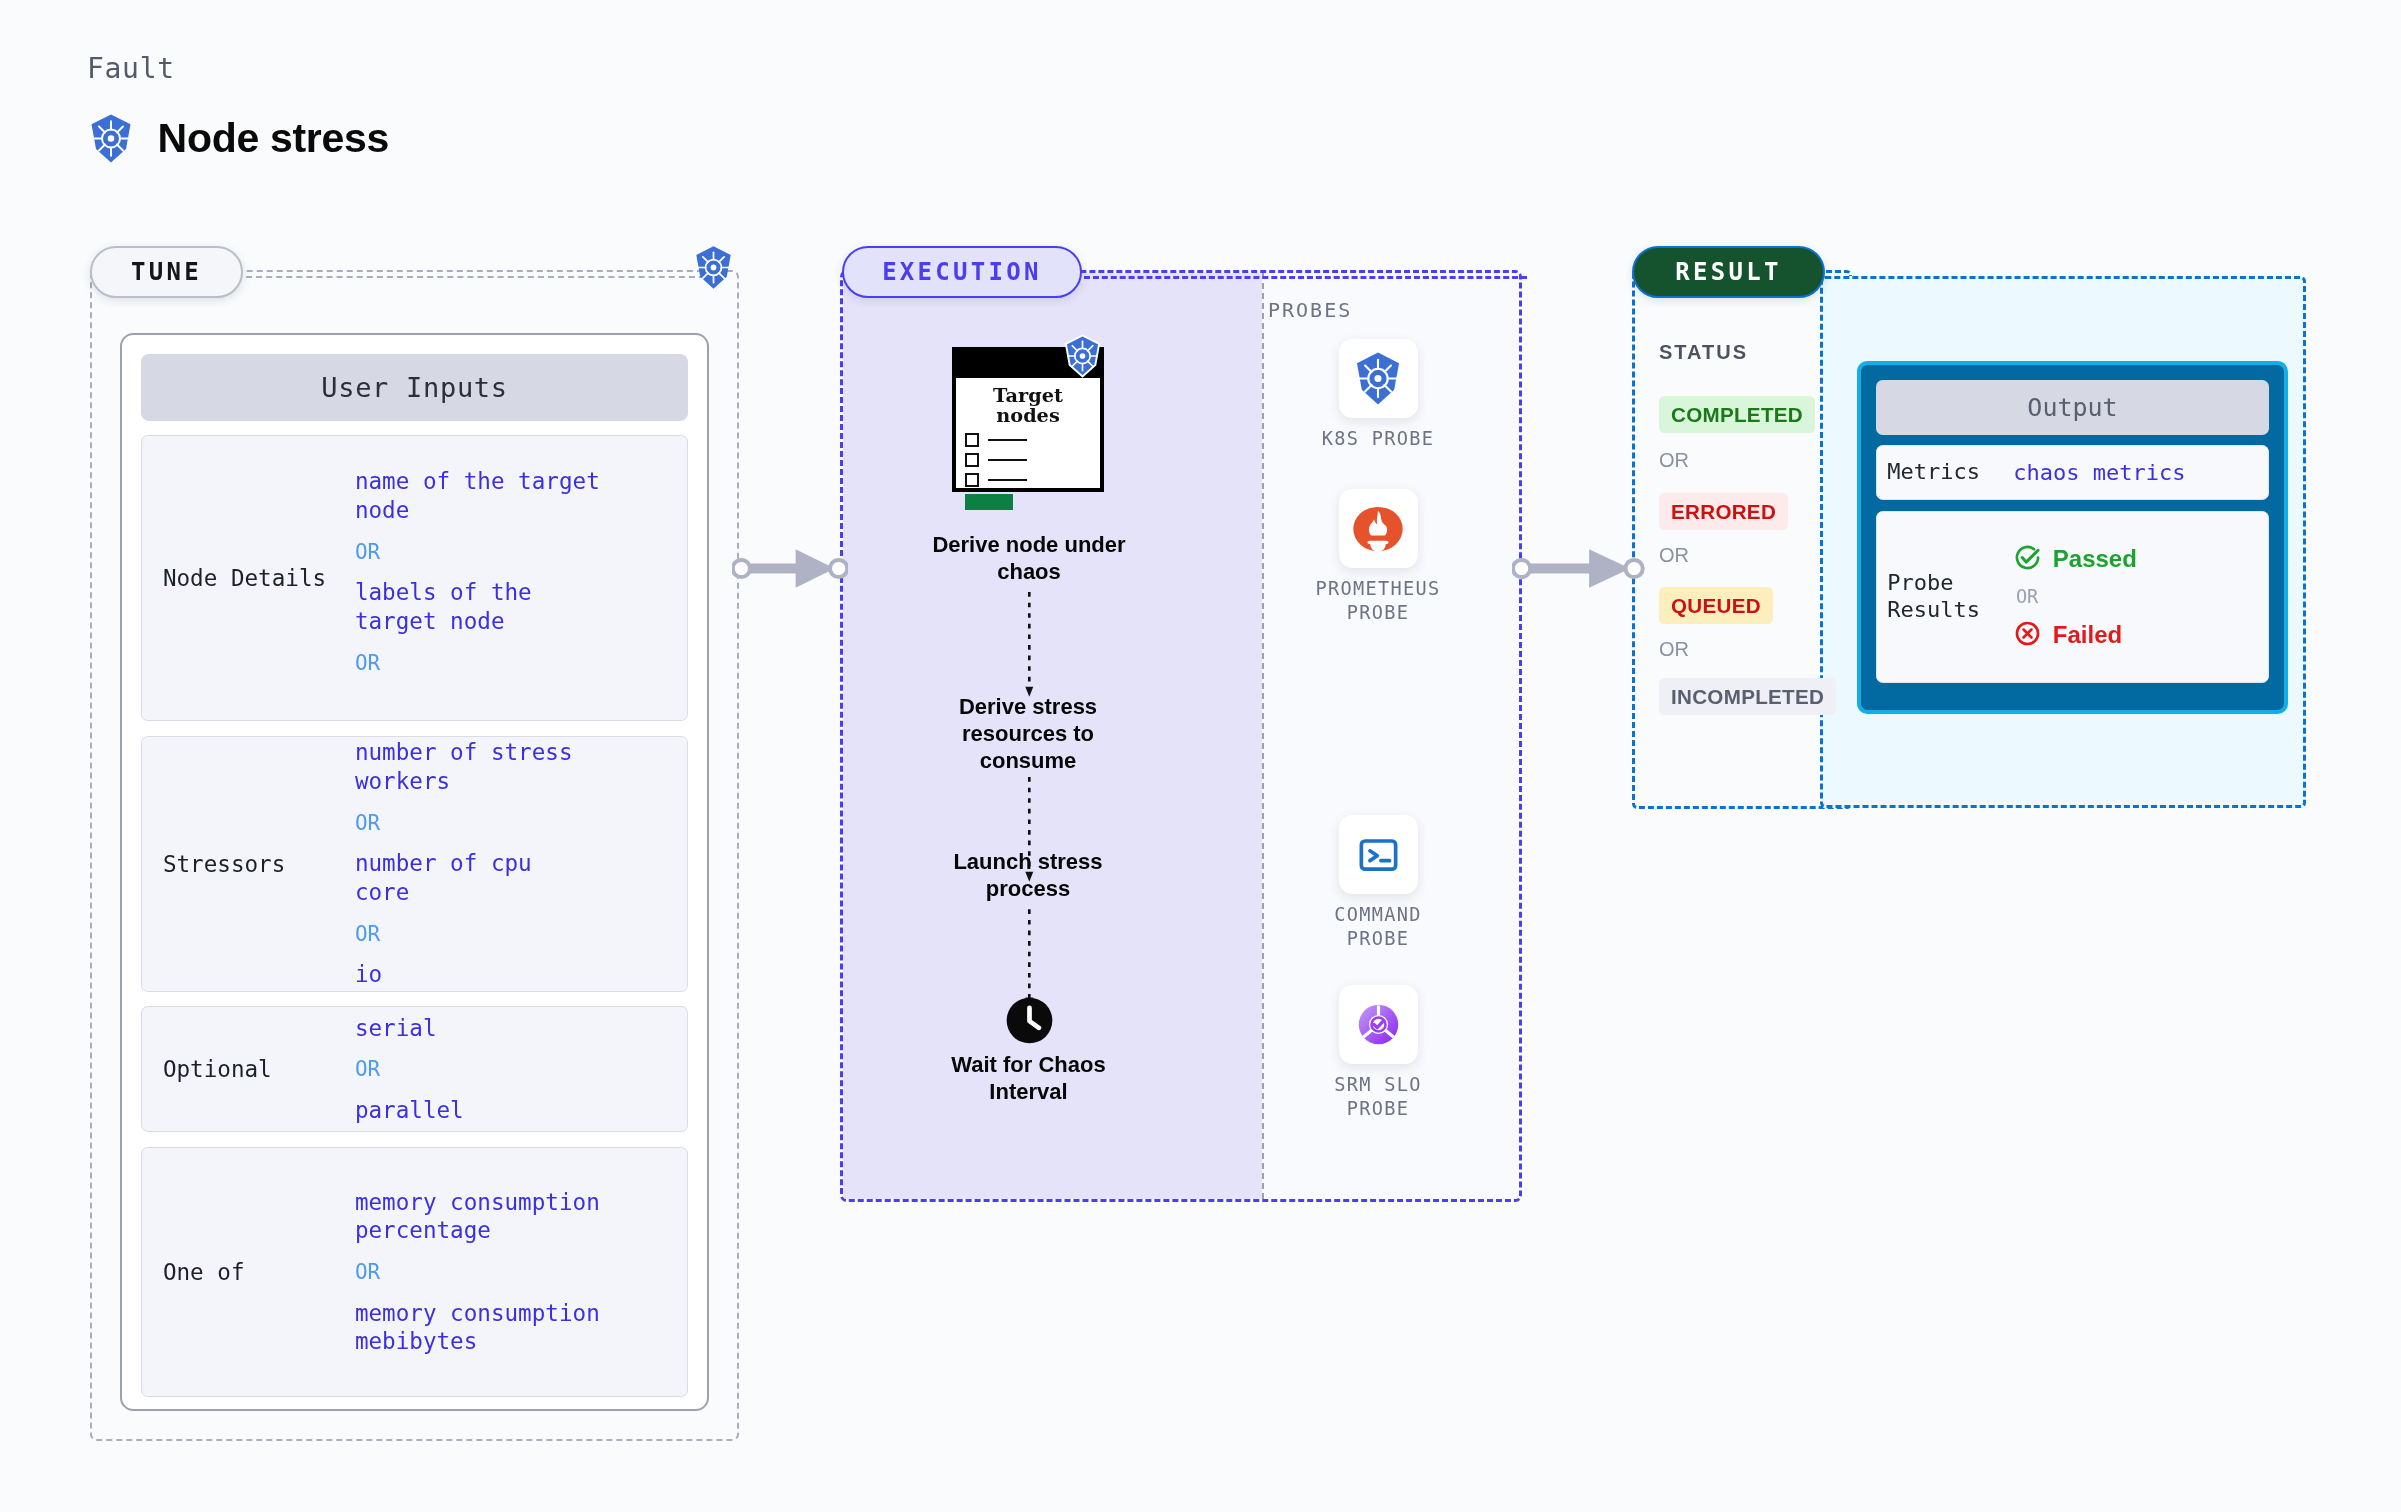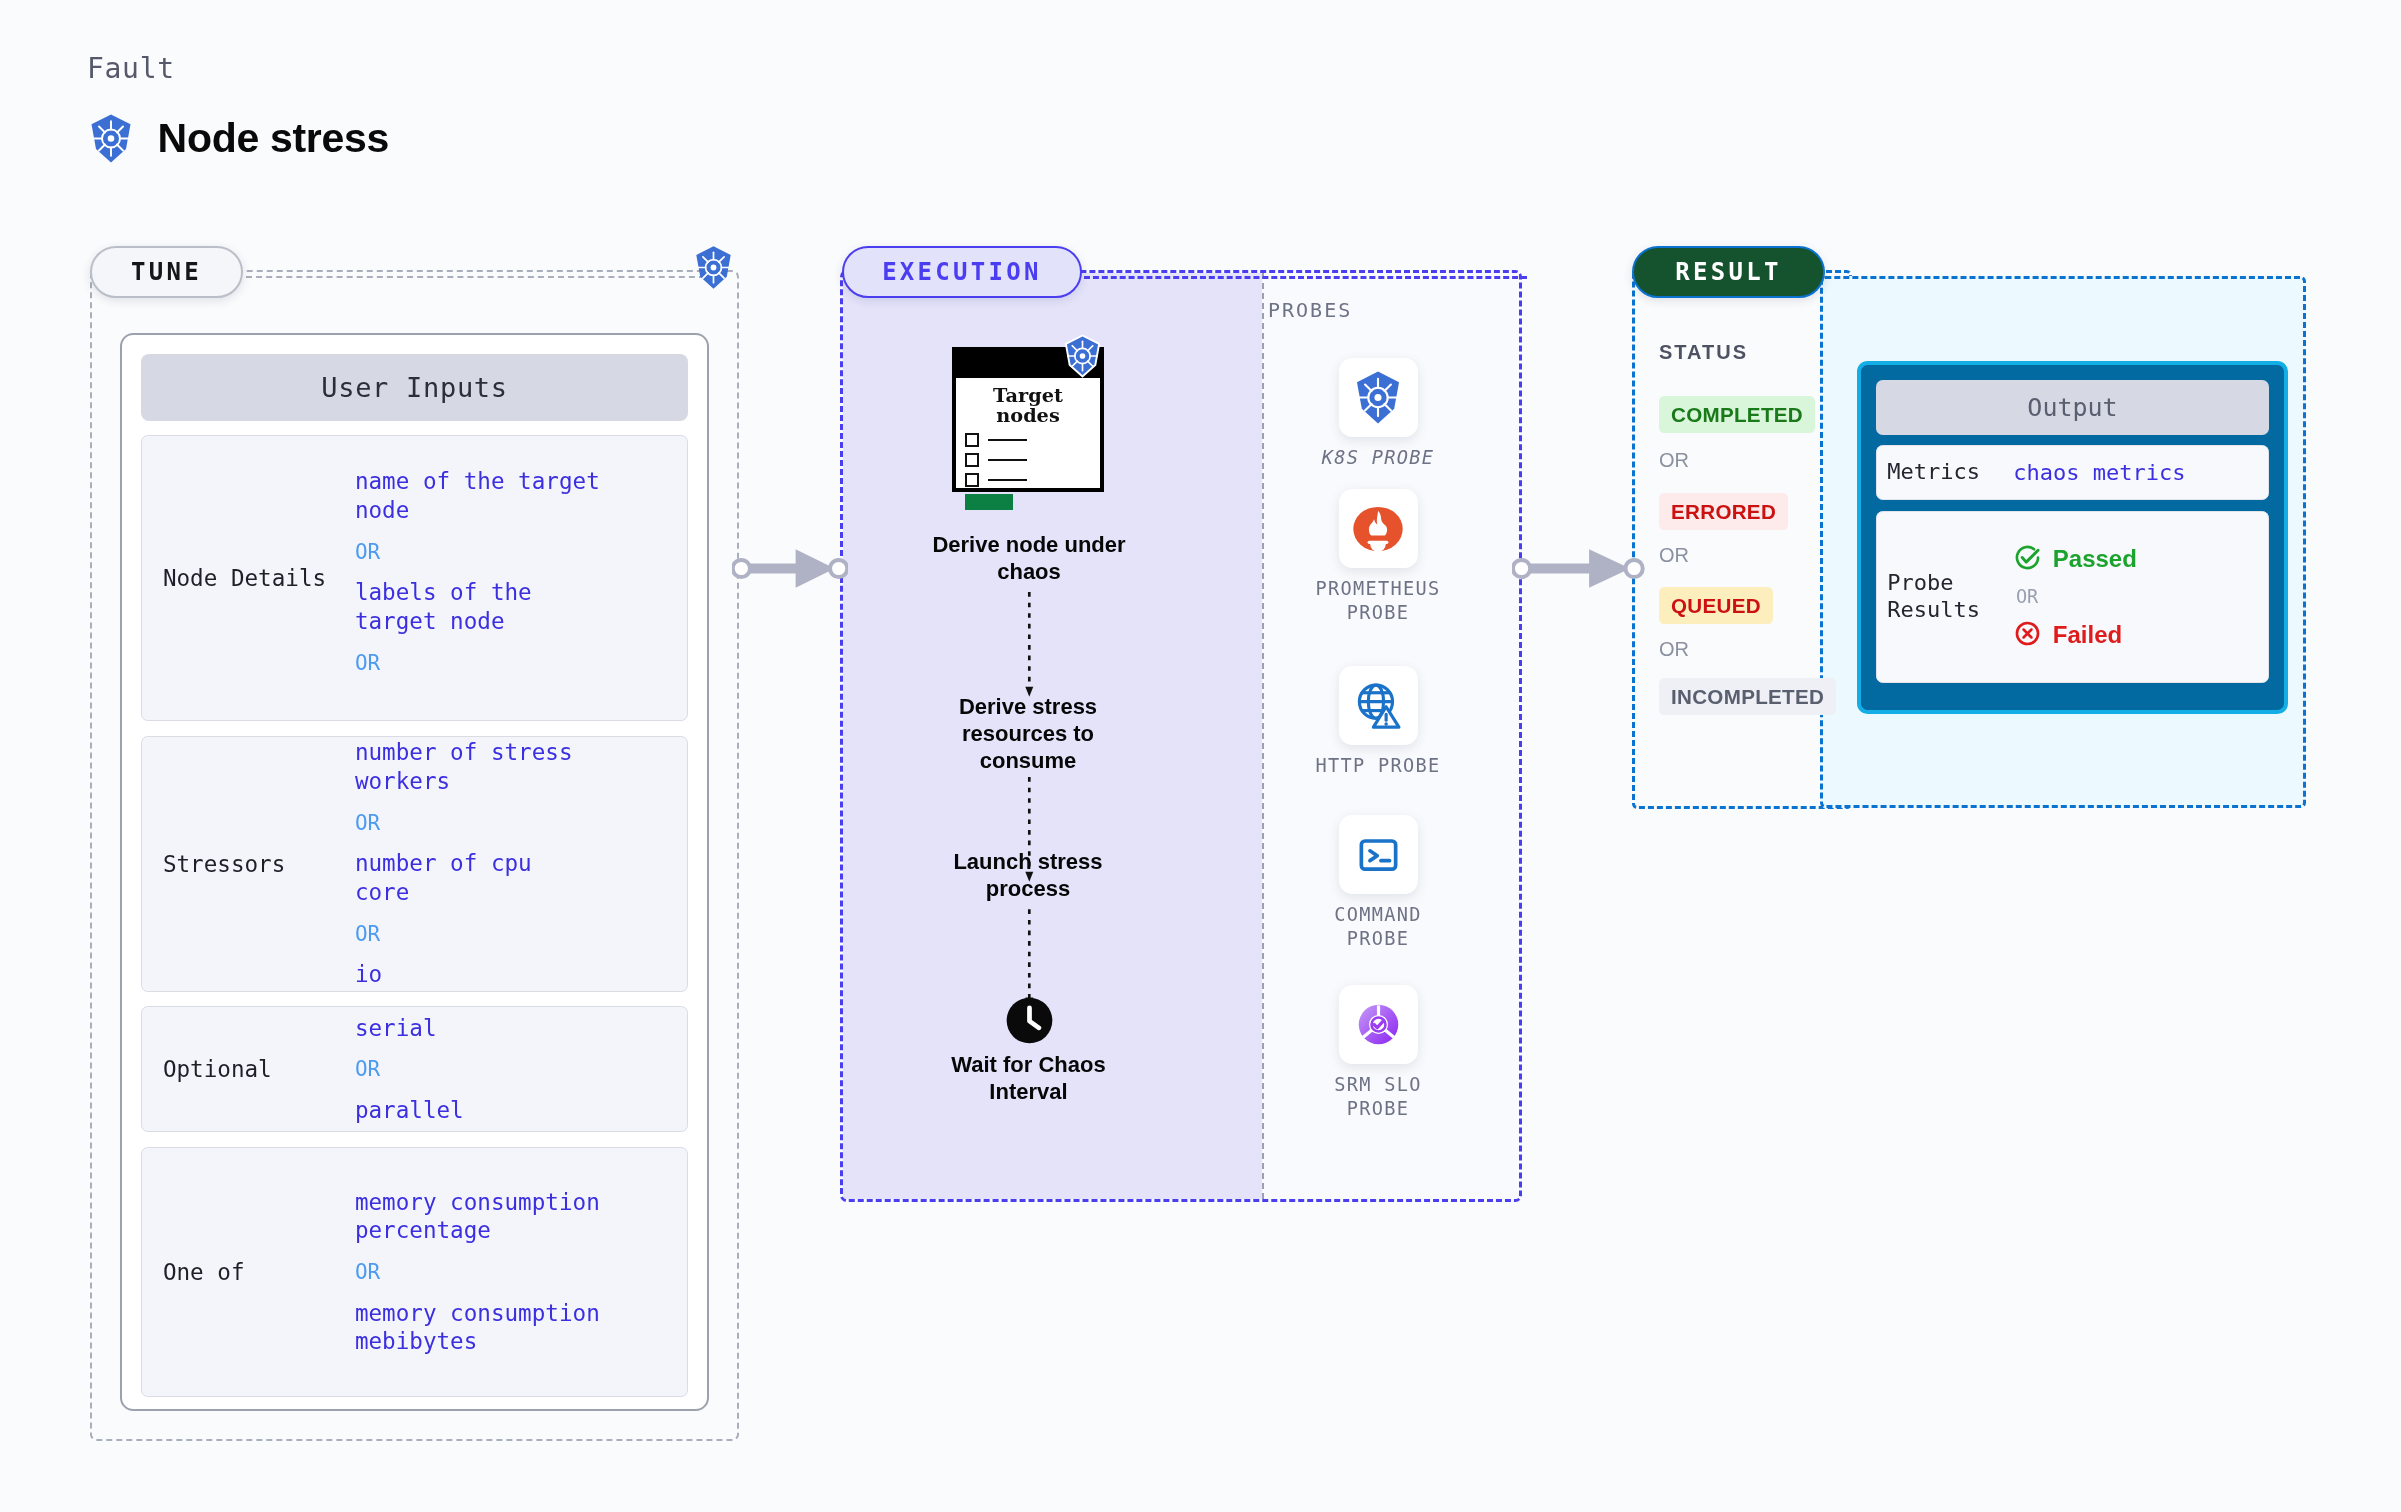--- a/index.html
+++ b/index.html
@@ -391,21 +391,21 @@
   </div>
 
   <div class="clock-icon" style="left:1006px; top:997px;">
     <svg width="47" height="47" viewBox="0 0 70 70">
       <circle cx="35" cy="35" r="34" fill="#0a0a0a"></circle>
       <path d="M35 16 V36 L49 46" stroke="#fff" stroke-width="7" fill="none" stroke-linecap="round" stroke-linejoin="round"></path>
     </svg>
   </div>
   <div class="flow-label" style="left:932px; top:1052px; width:193px;">Wait for Chaos Interval</div>
 
-  <div class="probe" style="left:1298px; top:358px;font-style:italic;">
+  <div class="probe" style="left:1298px; top:339px;">
     <div class="probe-icon">
       <svg width="52" height="55" viewBox="0 0 64 68">
         <path d="M32 2 58 15 52 48 32 66 12 48 6 15Z" fill="#3b6fd4"></path>
         <g fill="none" stroke="#fff" stroke-width="2.6" stroke-linecap="round">
           <circle cx="32" cy="34" r="12"></circle>
             <circle cx="32" cy="34" r="3.1" fill="#fff"></circle>
           <line x1="32" y1="11" x2="32" y2="22"></line>
             <line x1="32" y1="46" x2="32" y2="57"></line>
           <line x1="9" y1="34" x2="20" y2="34"></line>
             <line x1="44" y1="34" x2="55" y2="34"></line>
@@ -425,37 +425,20 @@
         <ellipse cx="40" cy="40" rx="38" ry="34" fill="#e6522c"></ellipse>
         <path d="M40 12c7 8 3 13 7 18 3 4 7 5 7 11 0 8-6 13-14 13s-14-5-14-13c0-8 6-10 8-16 1 5 3 7 5 8-2-8 1-15 1-21z" fill="#fff"></path>
         <rect x="24" y="50" width="32" height="5" rx="2.5" fill="#e6522c"></rect>
         <rect x="24" y="58" width="32" height="5" rx="2.5" fill="#fff"></rect>
         <path d="M28 63h24a12 12 0 0 1-24 0z" fill="#fff"></path>
       </svg>
     </div>
     <div class="probe-label">PROMETHEUS PROBE</div>
   </div>
 
-  <div class="probe" style="left:1298px; top:666px;">
-    <div class="probe-icon">
-      <svg width="51" height="51" viewBox="0 0 80 80">
-        <g fill="none" stroke="#1a73c9" stroke-width="5">
-          <circle cx="36" cy="34" r="26"></circle>
-          <ellipse cx="36" cy="34" rx="12" ry="26"></ellipse>
-          <line x1="10" y1="34" x2="62" y2="34"></line>
-          <line x1="14" y1="20" x2="58" y2="20"></line>
-          <line x1="14" y1="48" x2="58" y2="48"></line>
-        </g>
-        <path d="M52 42 L72 74 H32 Z" fill="#fff" stroke="#1a73c9" stroke-width="5" stroke-linejoin="round"></path>
-        <line x1="52" y1="54" x2="52" y2="63" stroke="#1a73c9" stroke-width="5" stroke-linecap="round"></line>
-        <circle cx="52" cy="69" r="2.8" fill="#1a73c9"></circle>
-      </svg>
-    </div>
-    <div class="probe-label">HTTP PROBE</div>
-  </div>
 
   <div class="probe" style="left:1298px; top:985px;">
     <div class="probe-icon">
       <svg width="51" height="51" viewBox="0 0 80 80">
         <defs>
           <linearGradient id="slograd" x1="0" y1="0" x2="1" y2="1">
             <stop offset="0%" stop-color="#c59bf7"></stop>
               <stop offset="100%" stop-color="#8b22f0"></stop>
           </linearGradient>
         </defs>

